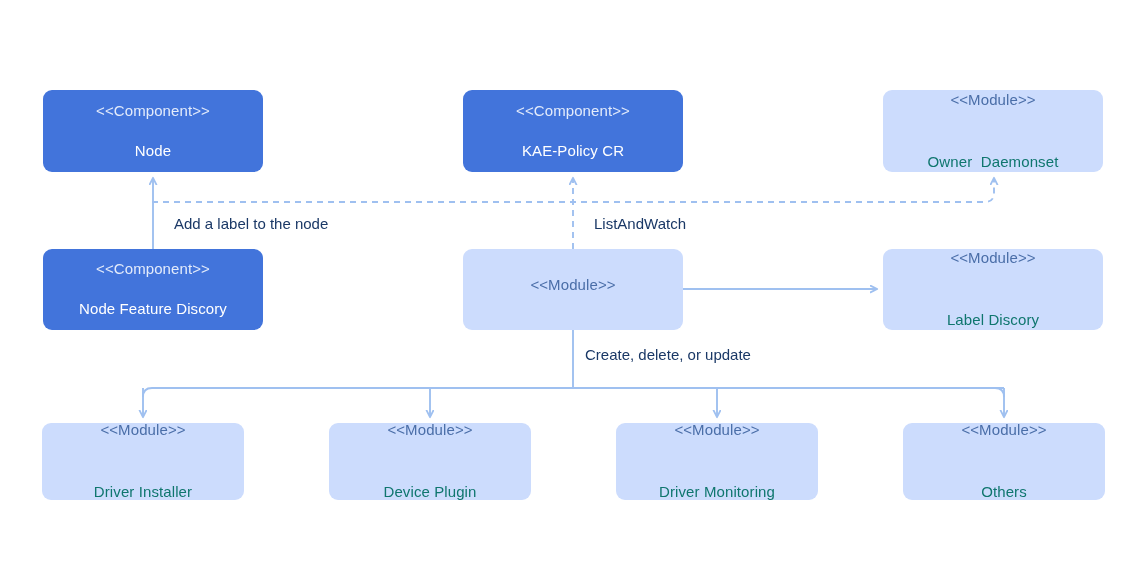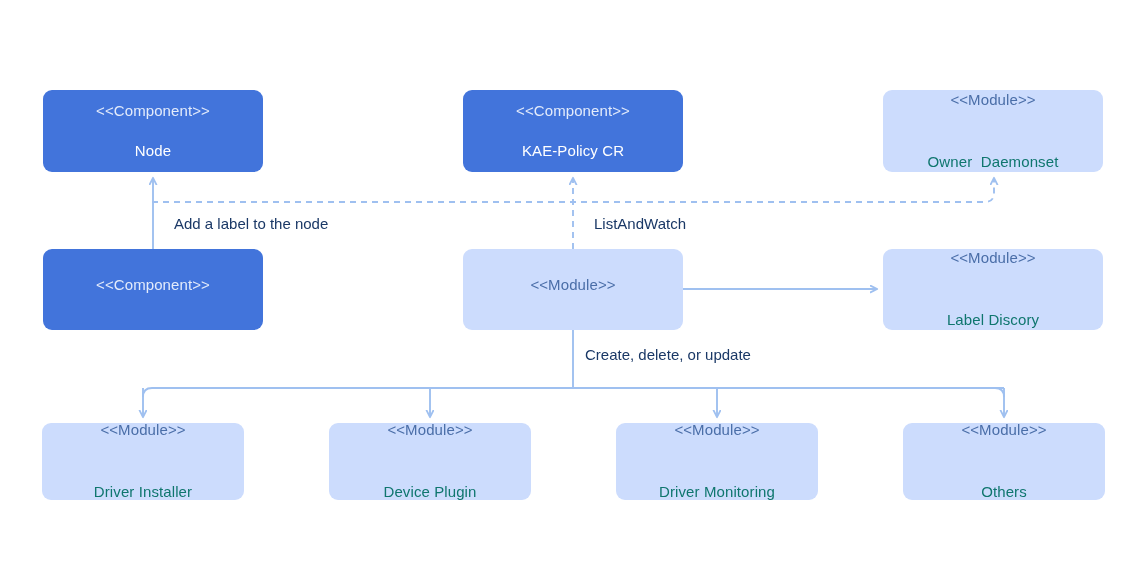--- a/index.html
+++ b/index.html
@@ -115,20 +115,21 @@
     <div class="name">KAE-Policy CR</div>
   </div>
 
   <div class="node module" style="left:883px; top:90px; width:220px; height:82px;">
     <div class="stereotype">&lt;&lt;Module&gt;&gt;</div>
     <div class="name">Owner  Daemonset</div>
   </div>
 
   <div class="node component" style="left:43px; top:249px; width:220px; height:81px;">
     <div class="stereotype">&lt;&lt;Component&gt;&gt;</div>
+    <div class="name">Node Feature Discory</div>
   </div>
 
   <div class="node module" style="left:463px; top:249px; width:220px; height:81px;">
     <div class="stereotype">&lt;&lt;Module&gt;&gt;</div>
   </div>
 
   <div class="node module" style="left:883px; top:249px; width:220px; height:81px;">
     <div class="stereotype">&lt;&lt;Module&gt;&gt;</div>
     <div class="name">Label Discory</div>
   </div>

